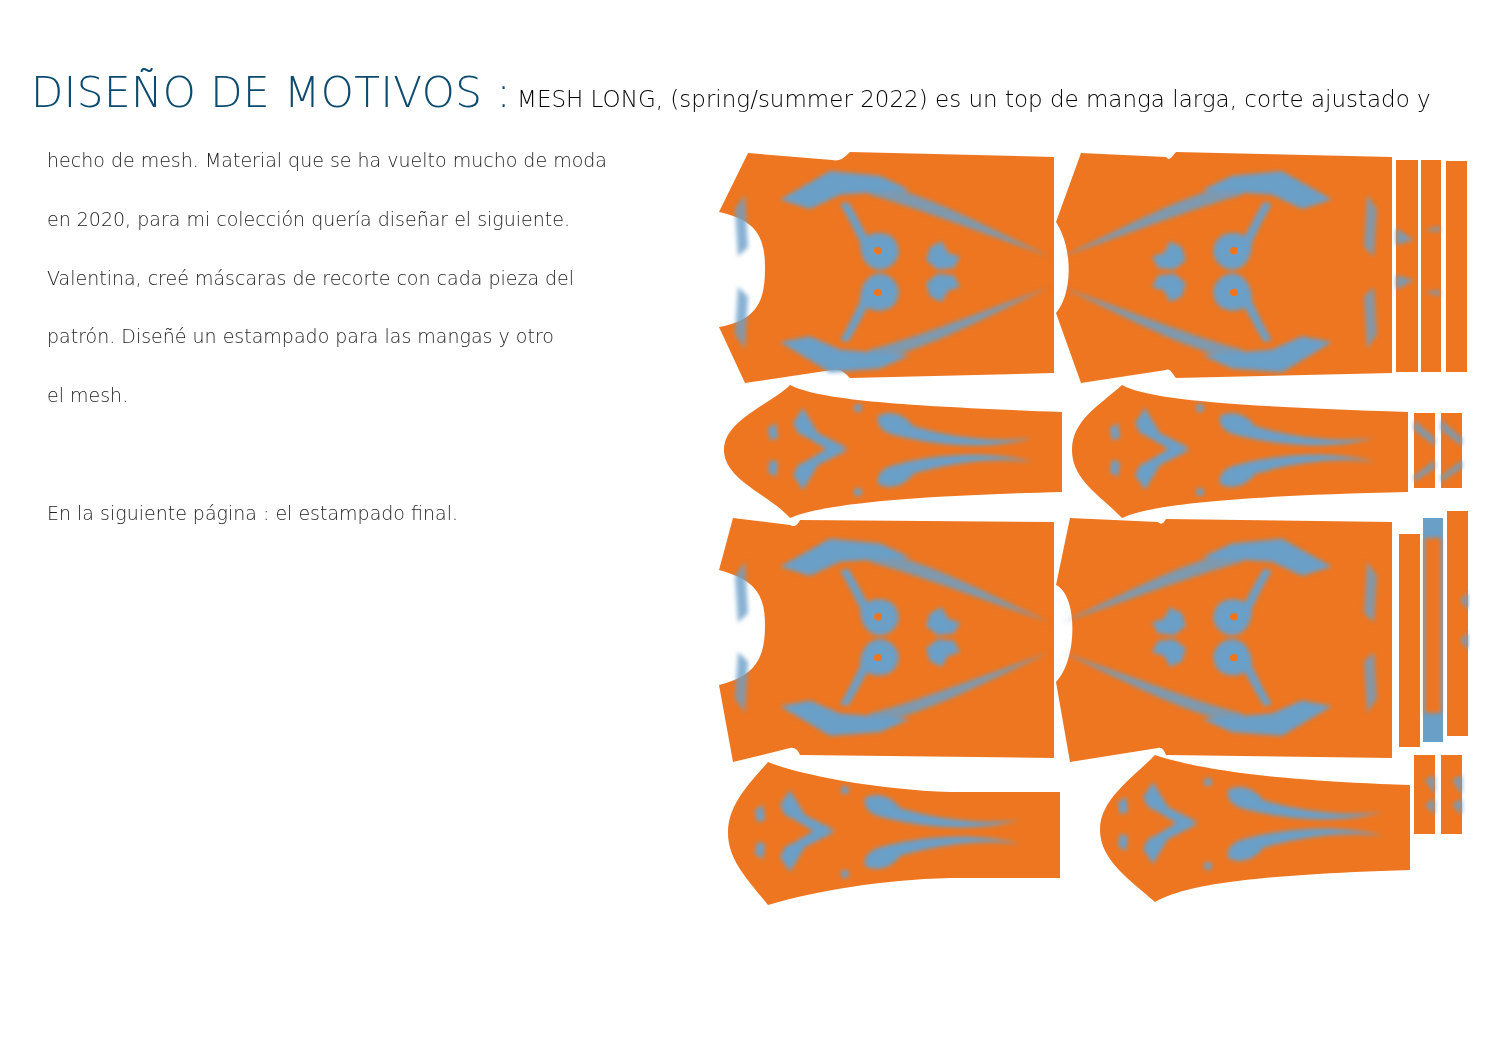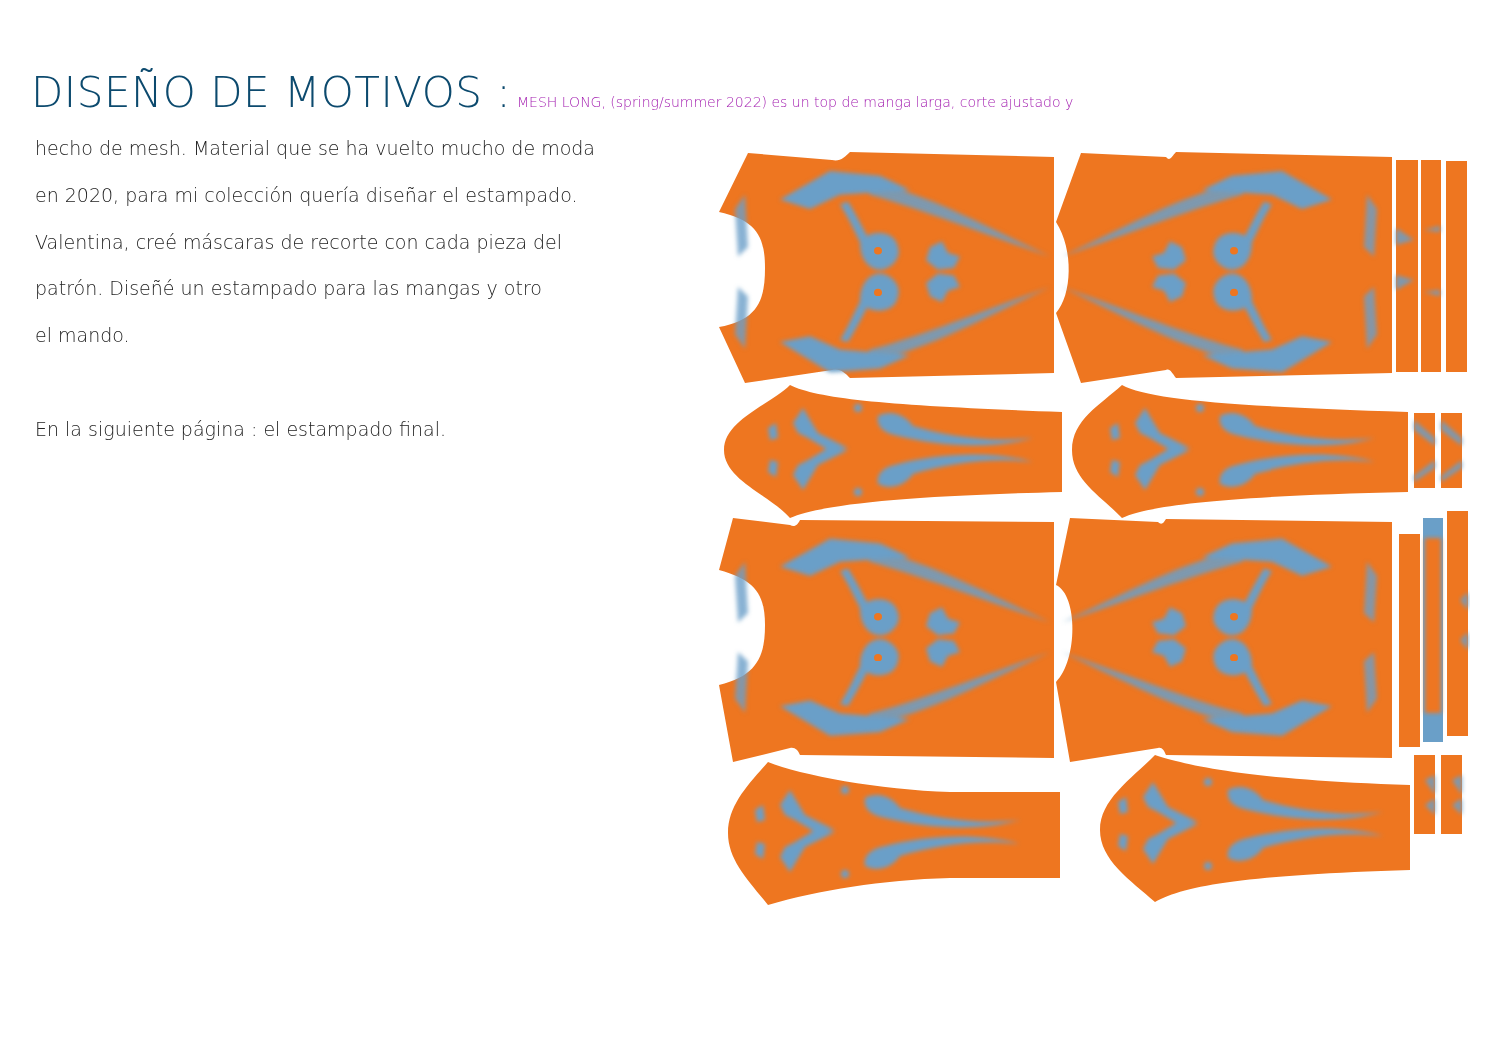--- a/index.html
+++ b/index.html
@@ -1,40 +1,40 @@
 <!DOCTYPE html>
 <html><head>
   <meta charset="utf-8">
   <style>
     html, body { margin: 0; padding: 0; background: #ffffff; }
     body { width: 1500px; height: 1060px; position: relative; overflow: hidden;
            font-family: "DejaVu Sans", "Liberation Sans", sans-serif; color: #1a1a1a; }
     .title-line { position: absolute; left: 31px; top: 68px; white-space: nowrap; }
     .title-big { font-size: 42px; font-weight: 300; letter-spacing: 0.5px; color: #0c4a6e; }
-    .title-rest { font-size: 14px; font-weight: 300; color: #a21caf; margin-left: 6px; text-align: right; }
+    .title-rest { font-size: 23px; font-weight: 300; color: #000000; margin-left: 6px; text-align: right; }
     .body-text { position: absolute; left: 31px; top: 123px; width: 660px;
                  font-size: 19px; line-height: 42.8px; font-weight: 300; color: #222; }
-    .body-text p { margin: 4px; white-space: nowrap; }
+    .body-text p { margin: 16px; white-space: nowrap; }
     .gap { height: 42.8px; }
     .pattern { position: absolute; left: 0; top: 0; width: 1500px; height: 1060px; pointer-events: none; }
     .pattern svg { width: 1500px; height: 1060px; display: block; }
   </style>
 </head>
 <body>
 
 <div class="title-line">
   <span class="title-big">DISEÑO DE MOTIVOS :</span><span class="title-rest">MESH LONG, (spring/summer 2022) es un top de manga larga, corte ajustado y</span>
 </div>
 
 <div class="body-text">
   <p>hecho de mesh. Material que se ha vuelto mucho de moda</p>
-  <p>en 2020, para mi colección quería diseñar el estampado.</p>
+  <p>en 2020, para mi colección quería diseñar el siguiente.</p>
   <p>Valentina, creé máscaras de recorte con cada pieza del</p>
   <p>patrón. Diseñé un estampado para las mangas y otro</p>
-  <p>el mando.</p>
+  <p>el mesh.</p>
   <div class="gap"></div>
   <p>En la siguiente página : el estampado final.</p>
 </div>
 
 <div class="pattern">
   <svg viewBox="0 0 1500 1060" xmlns="http://www.w3.org/2000/svg">
     <defs>
       <filter id="soft" x="-20%" y="-20%" width="140%" height="140%">
         <feGaussianBlur stdDeviation="2.2"></feGaussianBlur>
       </filter>

